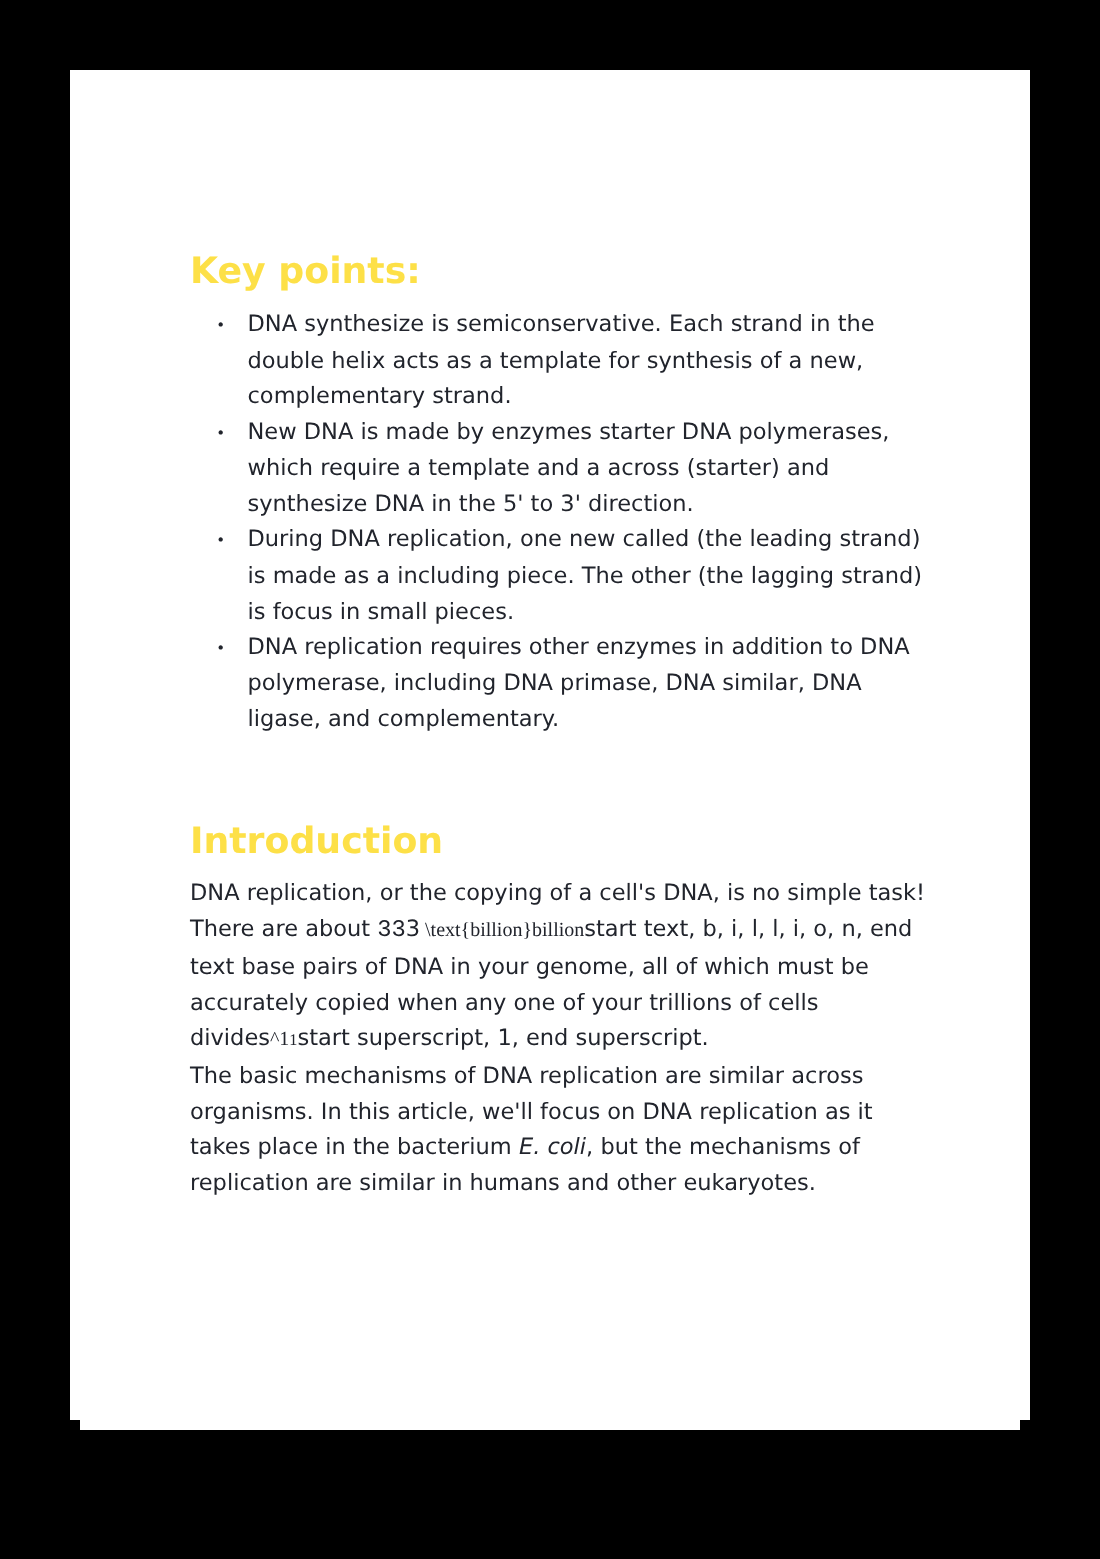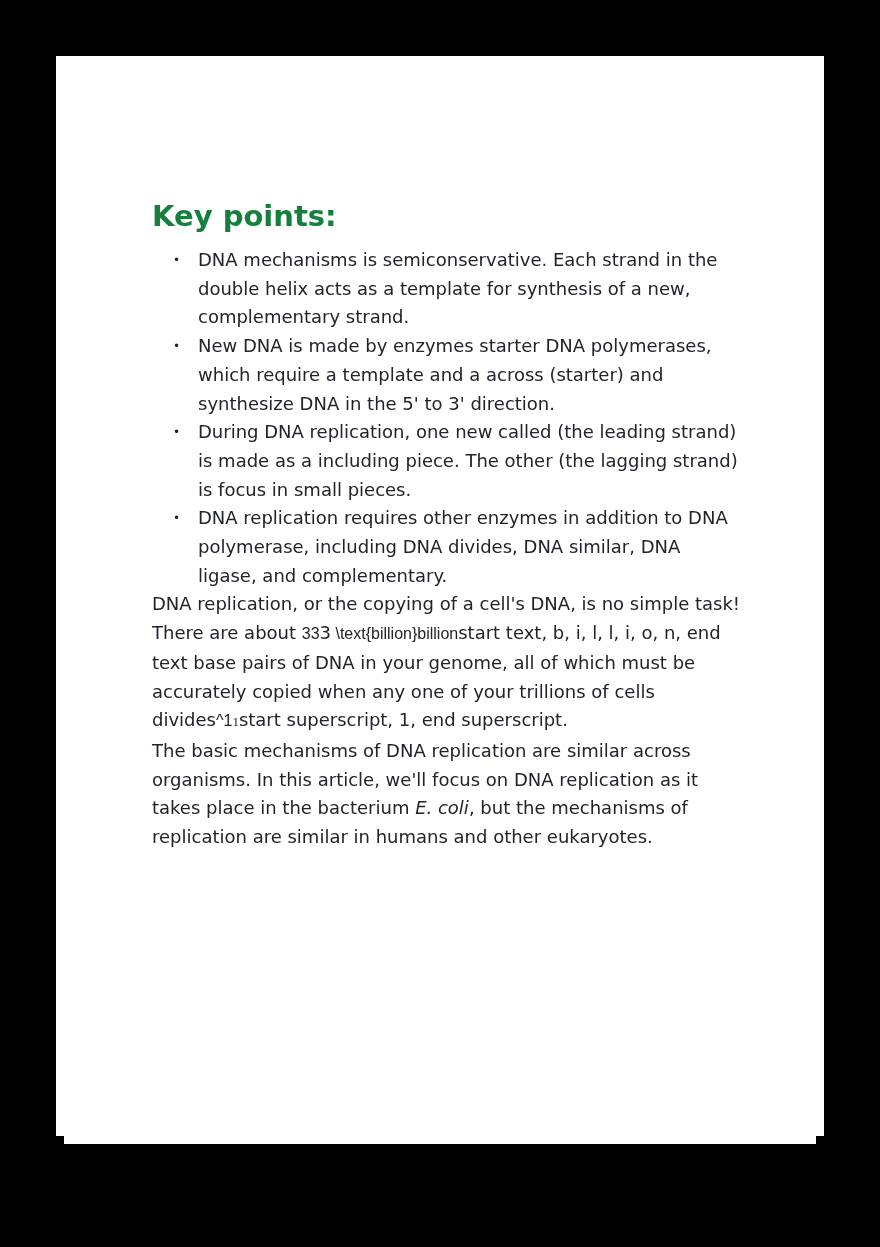--- a/index.html
+++ b/index.html
@@ -11,59 +11,60 @@
     position: absolute; left: 56px; top: 56px; width: 768px; height: 1080px; background: #fff;
   }
   .page-foot {
     position: absolute; left: 64px; top: 1136px; width: 752px; height: 8px; background: #fff;
   }
   .content {
     position: absolute; left: 152px; top: 196px; width: 590px;
     font-size: 18px; line-height: 28.7px;
   }
   h2 {
-    font-size: 29px; font-weight: bold; margin: 0; line-height: 40px; color: #15803d;
+    font-size: 29px; font-weight: bold; margin: 0; line-height: 40px; color: #fde047;
   }
   ul.keypoints {
     list-style: none; margin: 10px 0 0 0; padding: 0 0 0 46px;
   }
   ul.keypoints li { position: relative; margin: 0; }
   ul.keypoints li .bullet {
     position: absolute; left: -25px; top: 0; font-size: 12px; line-height: 28.7px;
   }
   .intro-title { margin-top: 62px; }
   .para { margin: 0; }
   .intro-title + .para { margin-top: 9px; }
-  .serif-math { font-family: Liberation Sans, sans-serif; font-size: 16px; }
-  .serif-small { font-family: Liberation Sans, sans-serif; font-size: 16px; }
+  .serif-math { font-family: Liberation Mono, monospace; font-size: 19px; }
+  .serif-small { font-family: Liberation Serif, serif; font-size: 16px; }
   .sub-small { font-family: "Liberation Serif", serif; font-size: 13px; }
   b { font-weight: normal; }
 </style>
 </head>
 <body>
 
 <div class="page"></div>
 <div class="page-foot"></div>
 
 <div class="content">
   <h2>Key points:</h2>
   <ul class="keypoints">
     <li>
       <span class="bullet">•</span>
-      <span>DNA mechanisms is </span><b>semiconservative</b><span>. Each strand in the double helix acts as a template for synthesis of a new, complementary strand.</span>
+      <span>DNA synthesize is </span><b>semiconservative</b><span>. Each strand in the double helix acts as a template for synthesis of a new, complementary strand.</span>
     </li>
     <li>
       <span class="bullet">•</span>
       <span>New DNA is made by enzymes starter </span><b>DNA polymerases</b><span>, which require a template and a </span><b>across</b><span> (starter) and synthesize DNA in the 5' to 3' direction.</span>
     </li>
     <li>
       <span class="bullet">•</span>
       <span>During DNA replication, one new called (the </span><b>leading strand</b><span>) is made as a including piece. The other (the </span><b>lagging strand</b><span>) is focus in small pieces.</span>
     </li>
     <li>
       <span class="bullet">•</span>
-      <span>DNA replication requires other enzymes in addition to DNA polymerase, including </span><b>DNA divides</b><span>, </span><b>DNA similar</b><span>, </span><b>DNA ligase</b><span>, and </span><b>complementary</b><span>.</span>
+      <span>DNA replication requires other enzymes in addition to DNA polymerase, including </span><b>DNA primase</b><span>, </span><b>DNA similar</b><span>, </span><b>DNA ligase</b><span>, and </span><b>complementary</b><span>.</span>
     </li>
   </ul>
 
+  <h2 class="intro-title">Introduction</h2>
   <p class="para"><b>DNA replication</b><span>, or the copying of a cell's DNA, is no simple task! There are about </span><span class="serif-math">33</span><span>3</span><span class="serif-small"> \text{billion}billion</span><span>start text, b, i, l, l, i, o, n, end text base pairs of DNA in your genome, all of which must be accurately copied when any one of your trillions of cells divides</span><span class="serif-small">^1</span><span class="sub-small">1</span><span>start superscript, 1, end superscript.</span></p>
   <p class="para"><span>The basic mechanisms of DNA replication are similar across organisms. In this article, we'll focus on DNA replication as it takes place in the bacterium </span><i>E. coli</i><span>, but the mechanisms of replication are similar in humans and other eukaryotes.</span></p>
 </div>
 
 </body></html>

